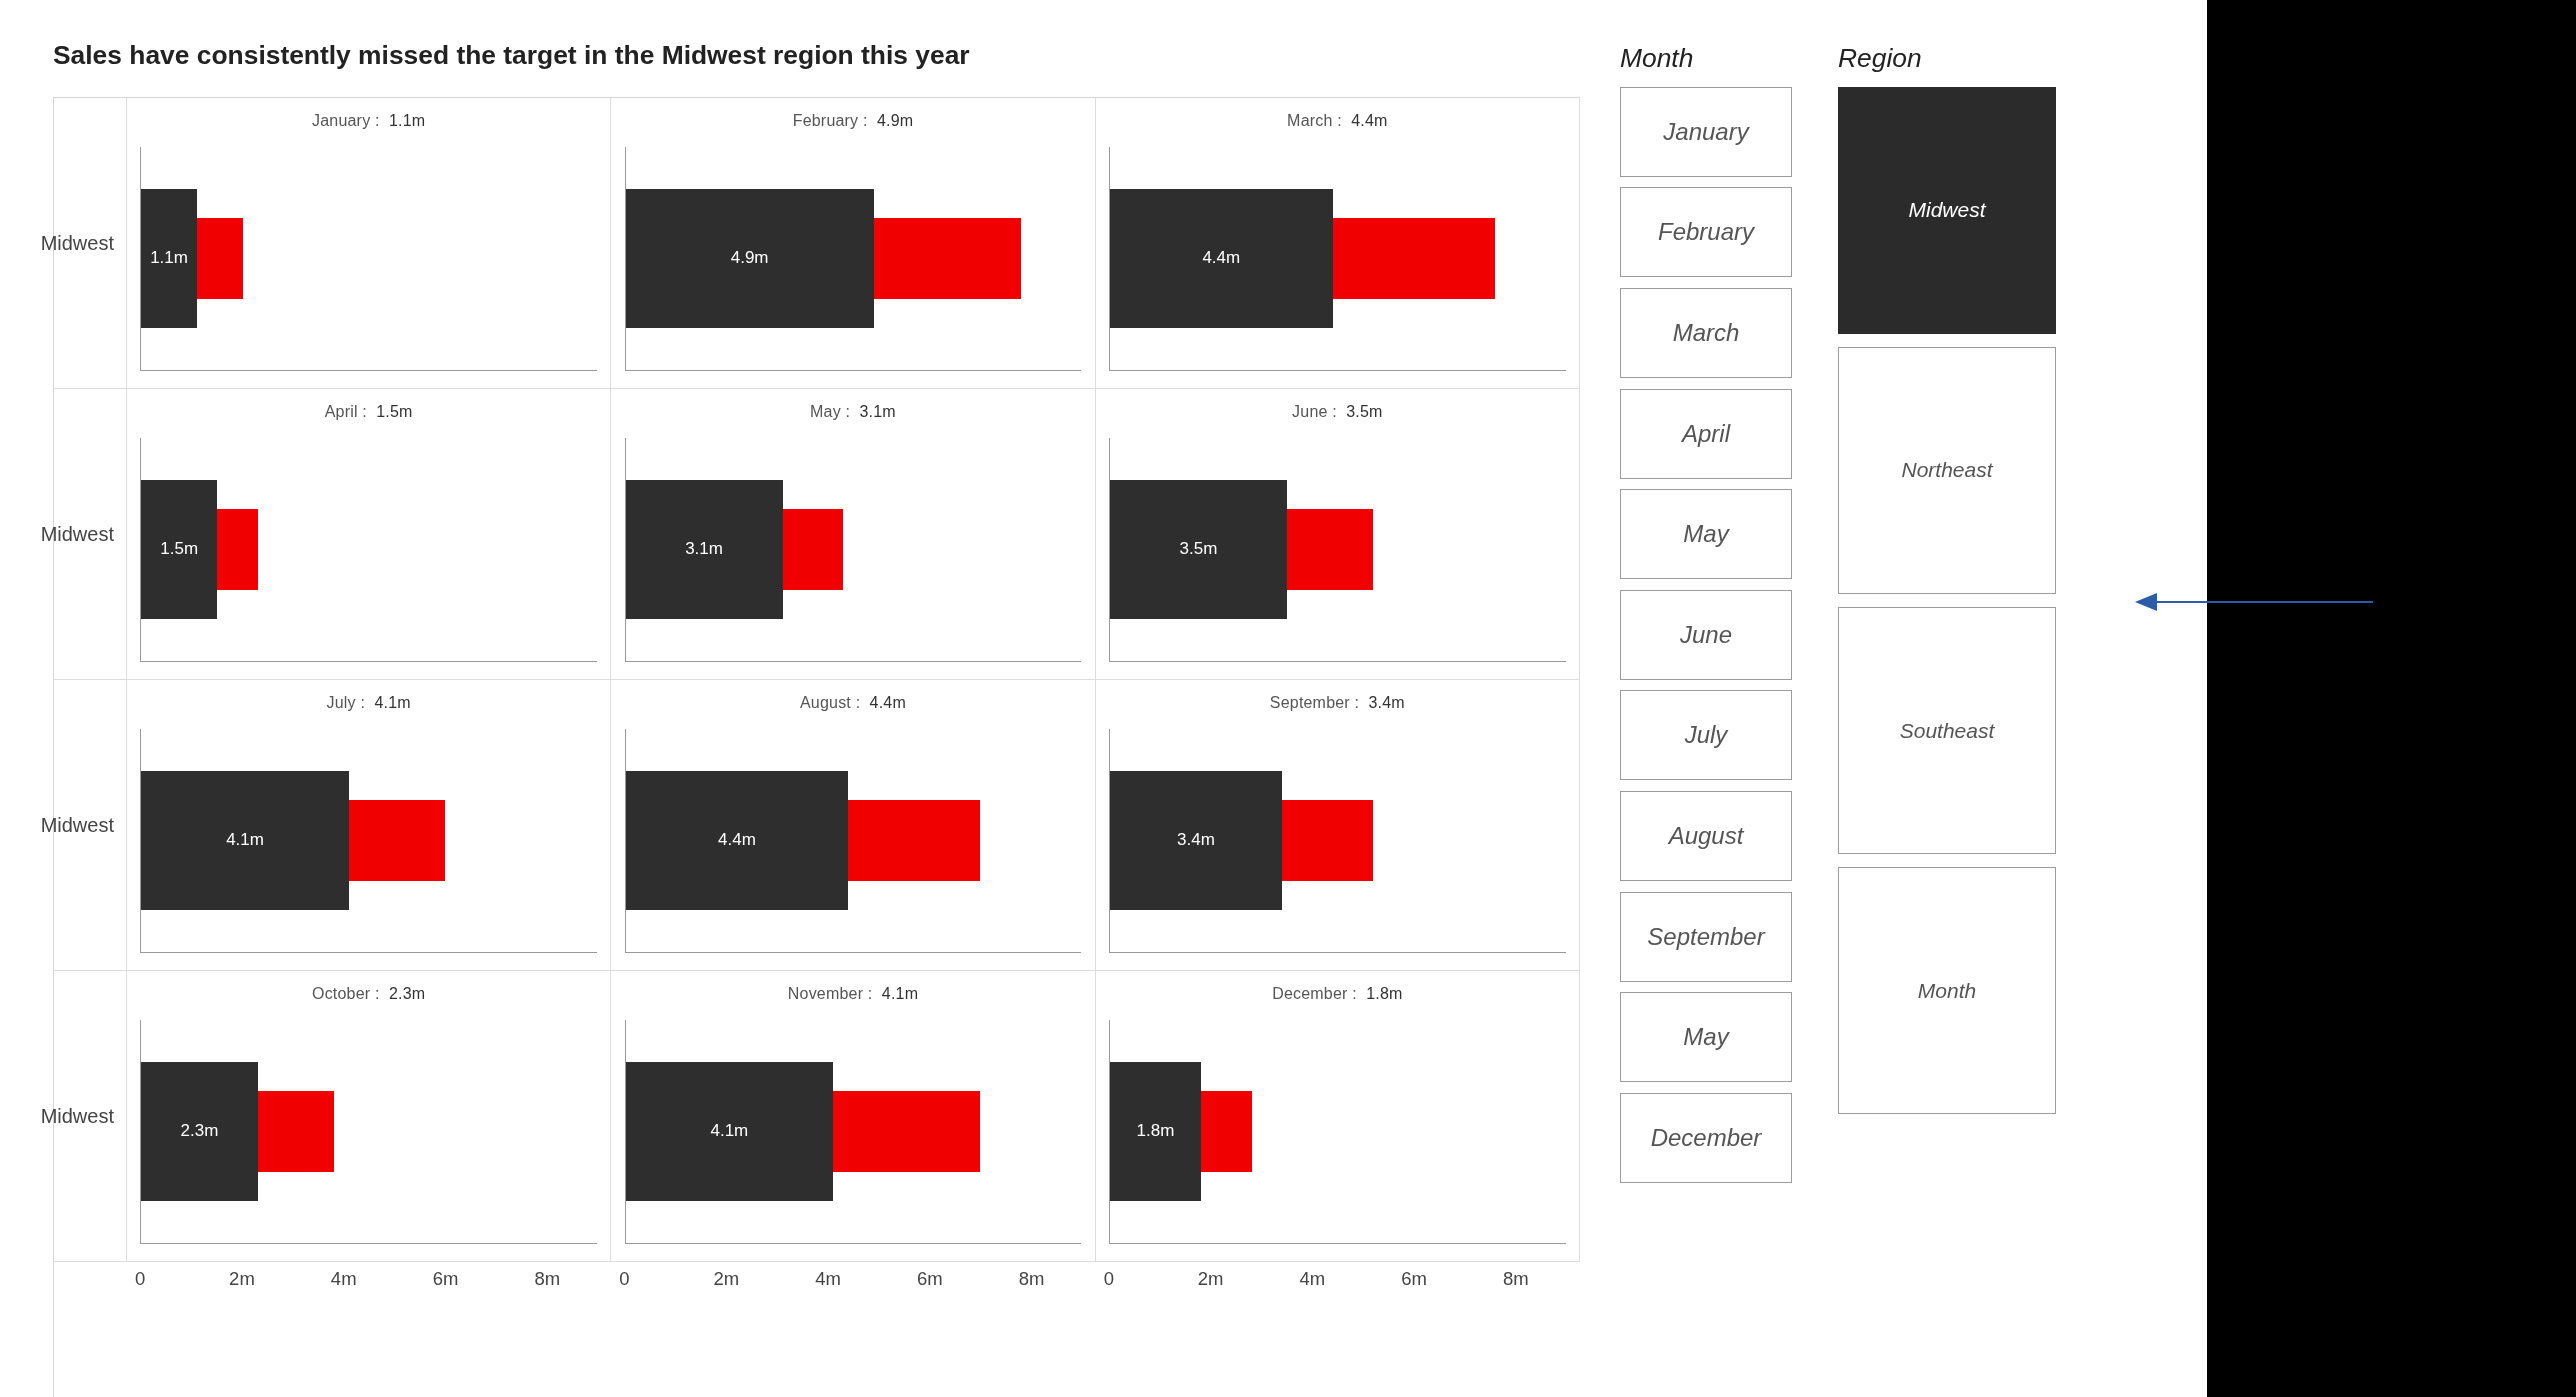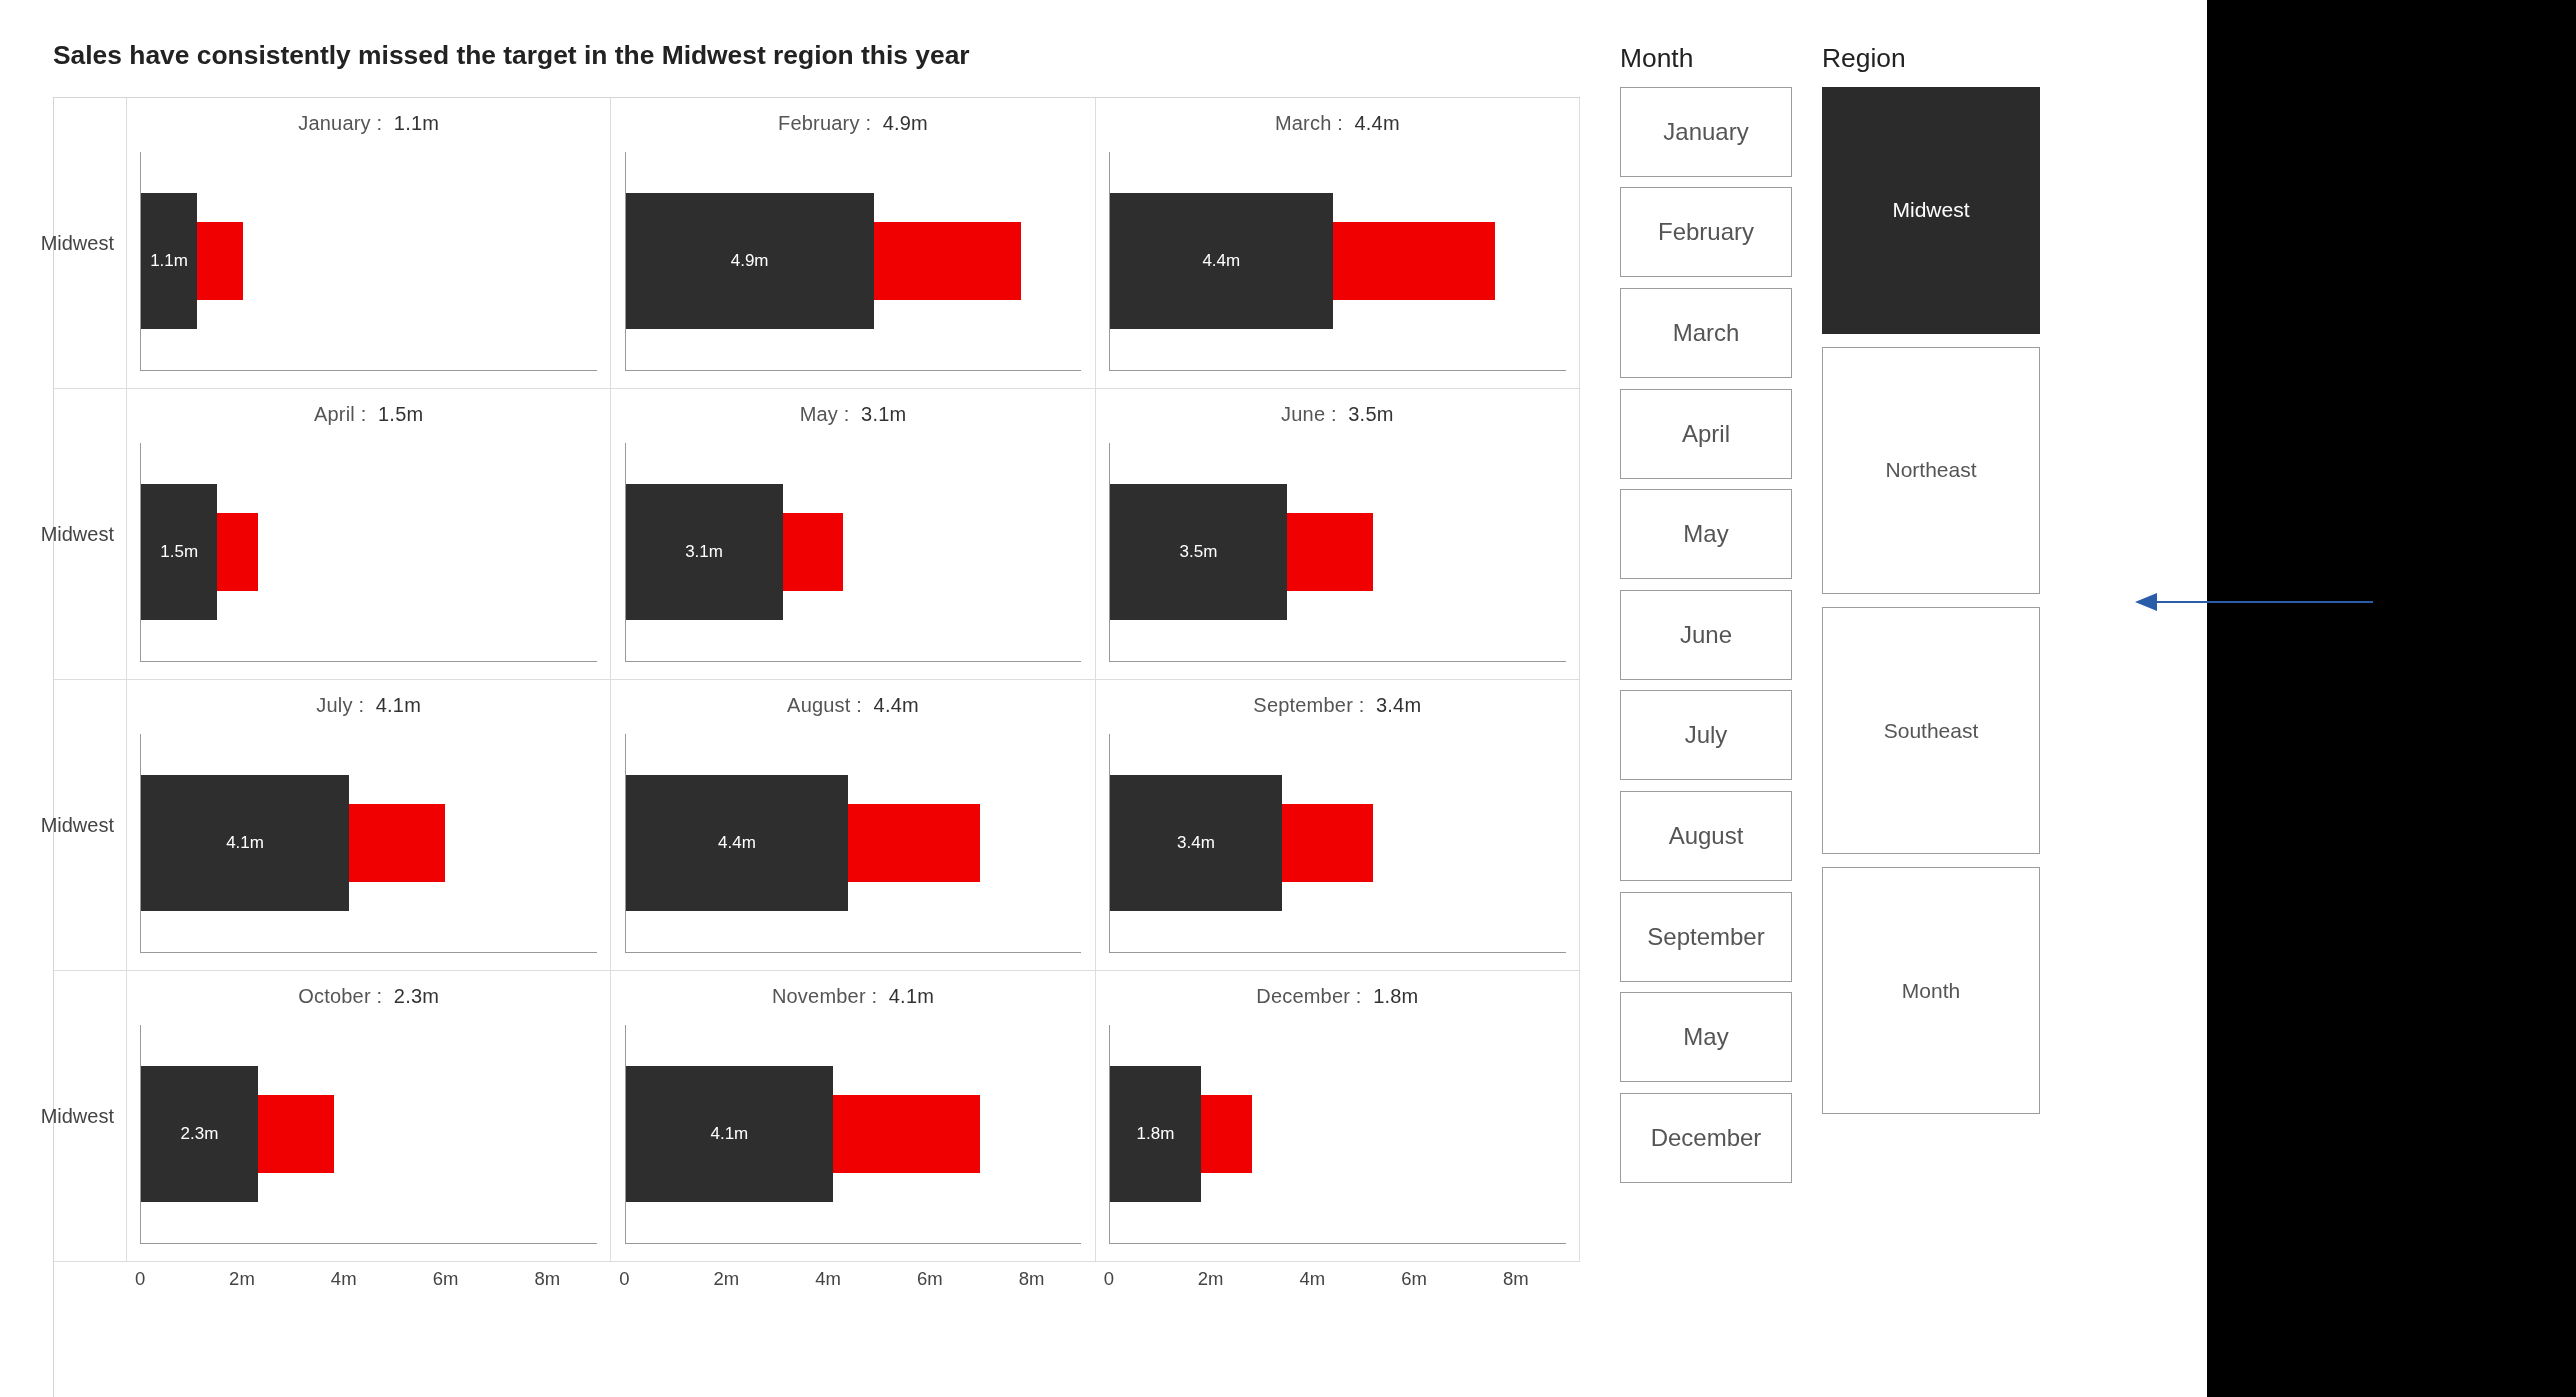--- a/index.html
+++ b/index.html
@@ -92,21 +92,21 @@
   .panel {
     border-right: 0.7px solid #ddd;
     border-bottom: 0.7px solid #ddd;
     position: relative;
     padding: 13.2px 13.2px 17px 13.2px;
     display: flex;
     flex-direction: column;
   }
   .panel-title {
     text-align: center;
-    font-size: 20px;
+    font-size: 16px;
     color: #555;
     margin-bottom: 17px;
     letter-spacing: 0.2px;
   }
   .panel-title .val { color: #333; }
   .plot {
     position: relative;
     flex: 1 1 auto;
     border-left: 1.3px solid #999;
     border-bottom: 1.3px solid #999;
@@ -151,22 +151,23 @@
     top: 5.3px;
     font-size: 18.5px;
     color: #444;
     transform: translateX(-50%);
   }
 
   
   .slicers {
     flex: 1 1 auto;
     display: flex;
-    gap: 30px;
+    gap: 46px;
     padding-top: 2.6px;
+    font-style: italic;
   }
   .slicer {
     display: flex;
     flex-direction: column;
   }
   .slicer-title {
     font-size: 26.4px;
     color: #222;
     margin-bottom: 13.2px;
     font-weight: 400;

